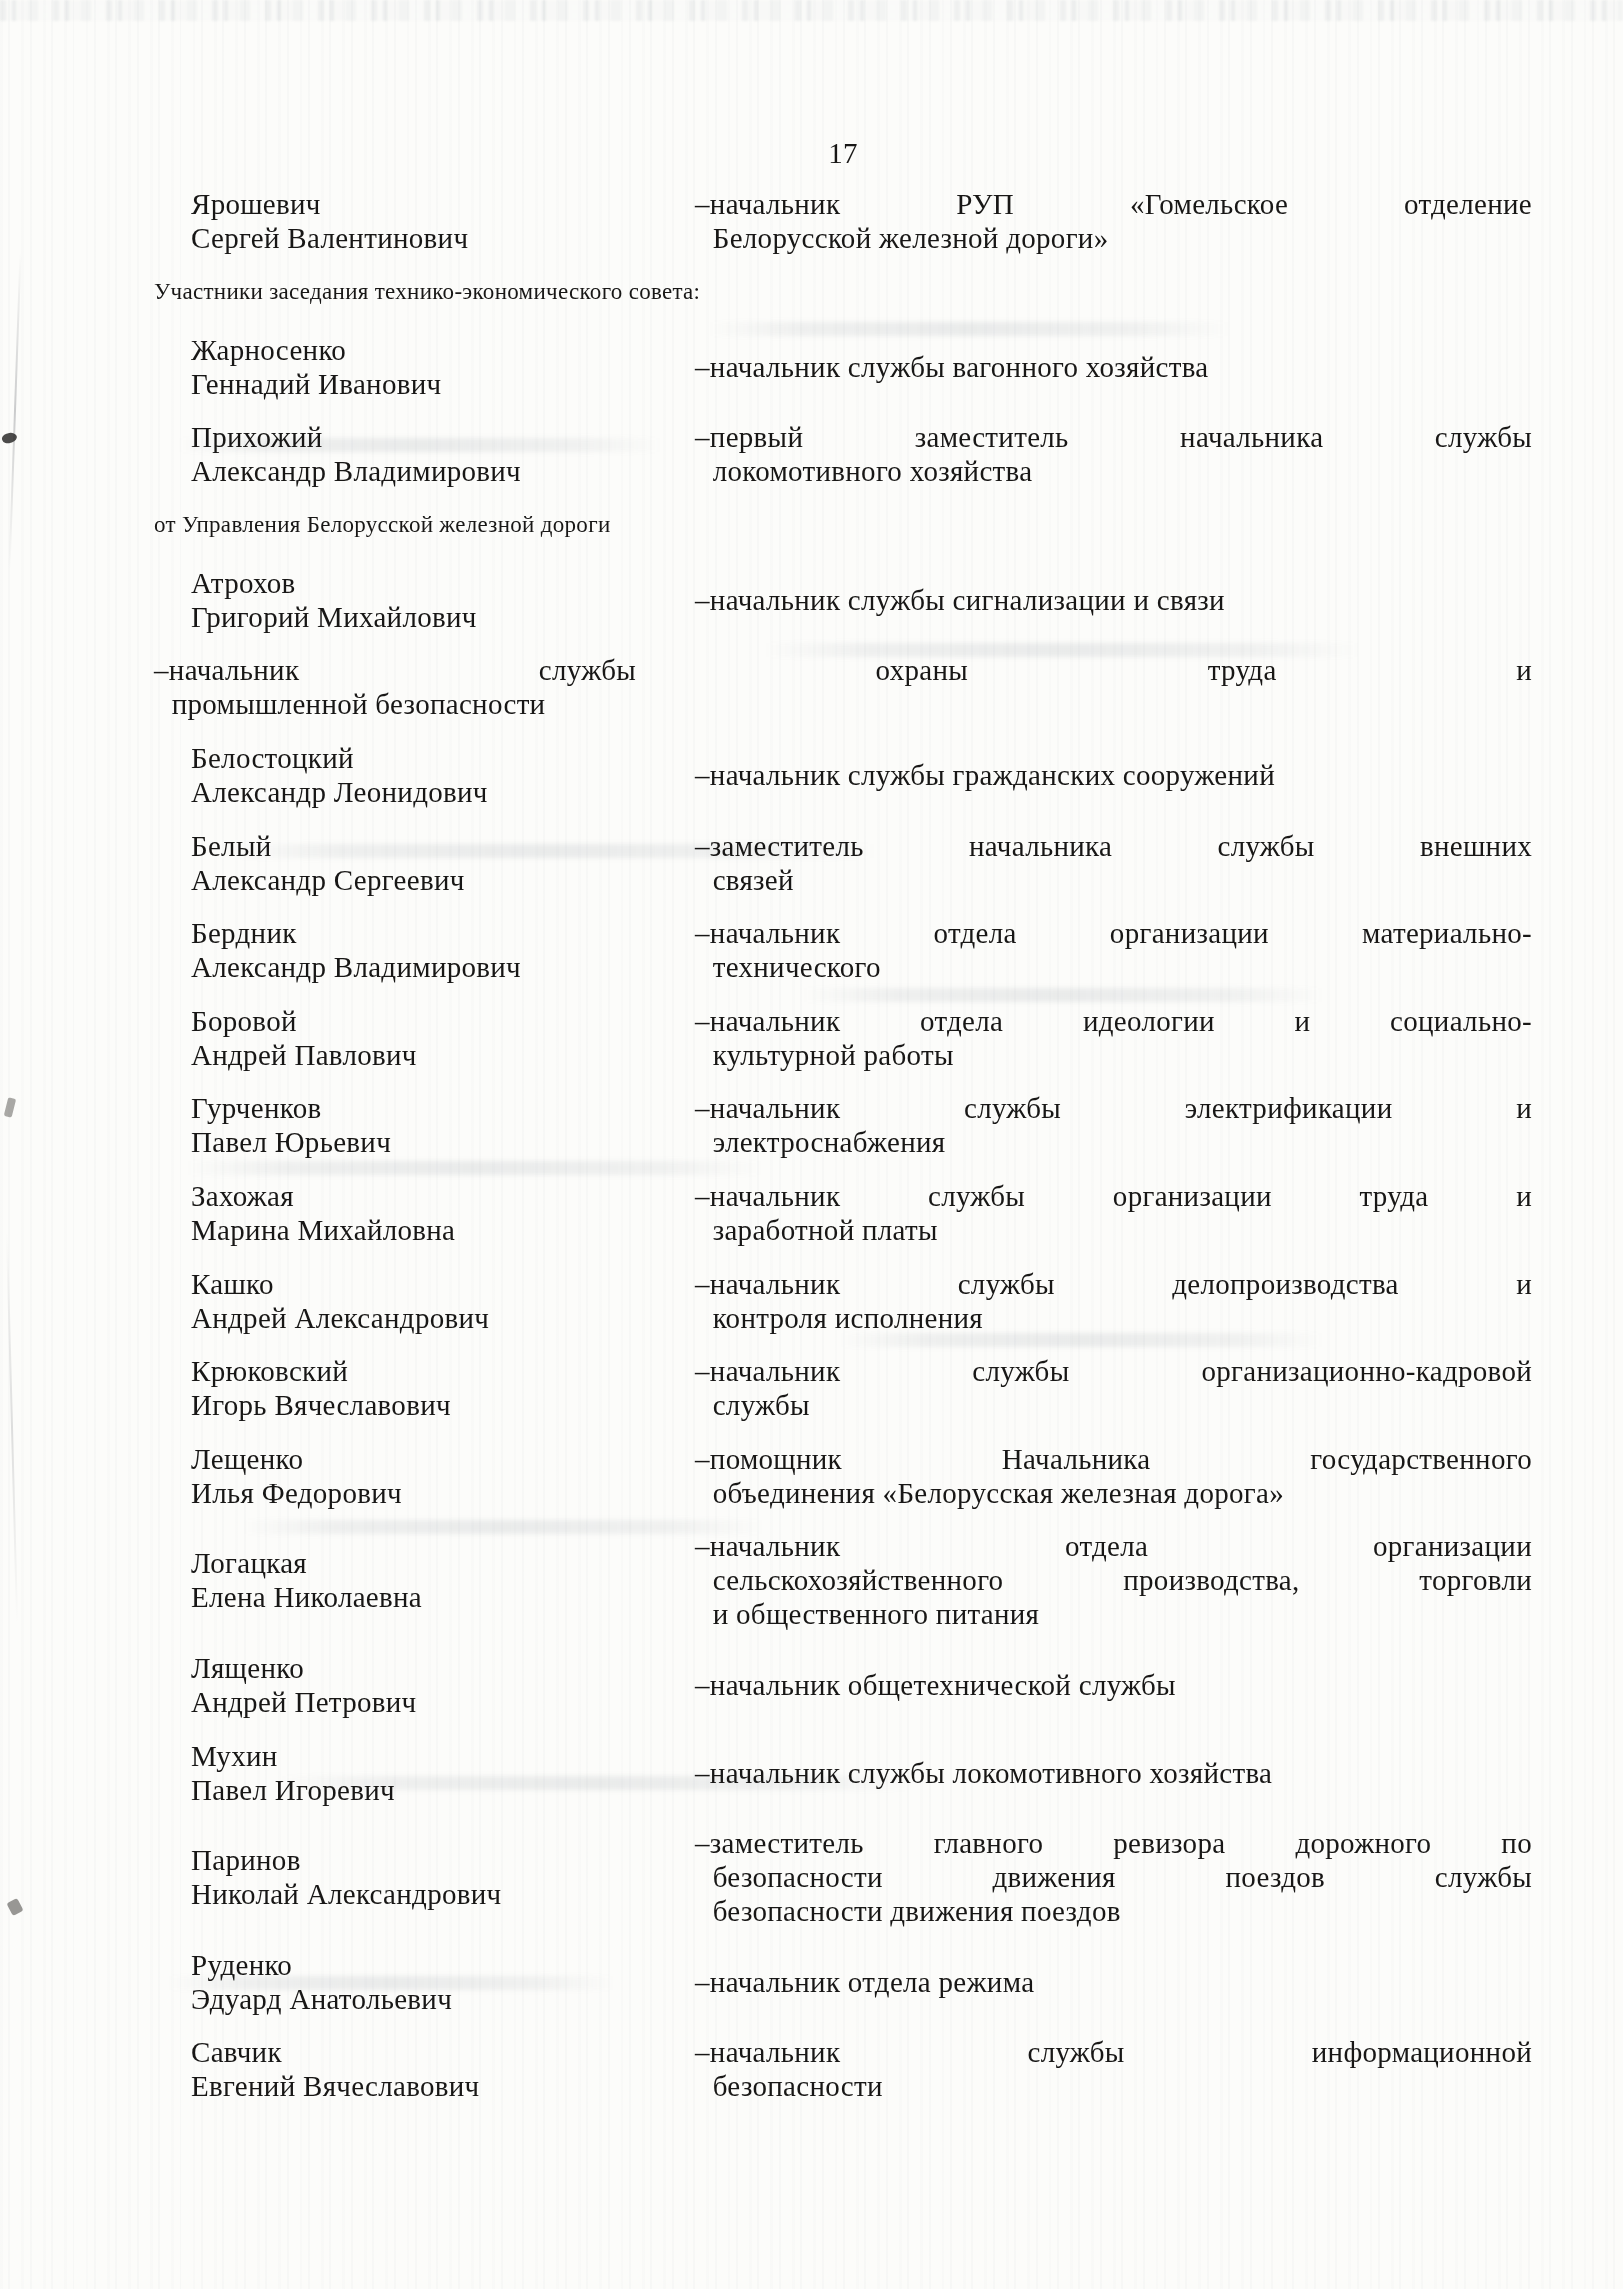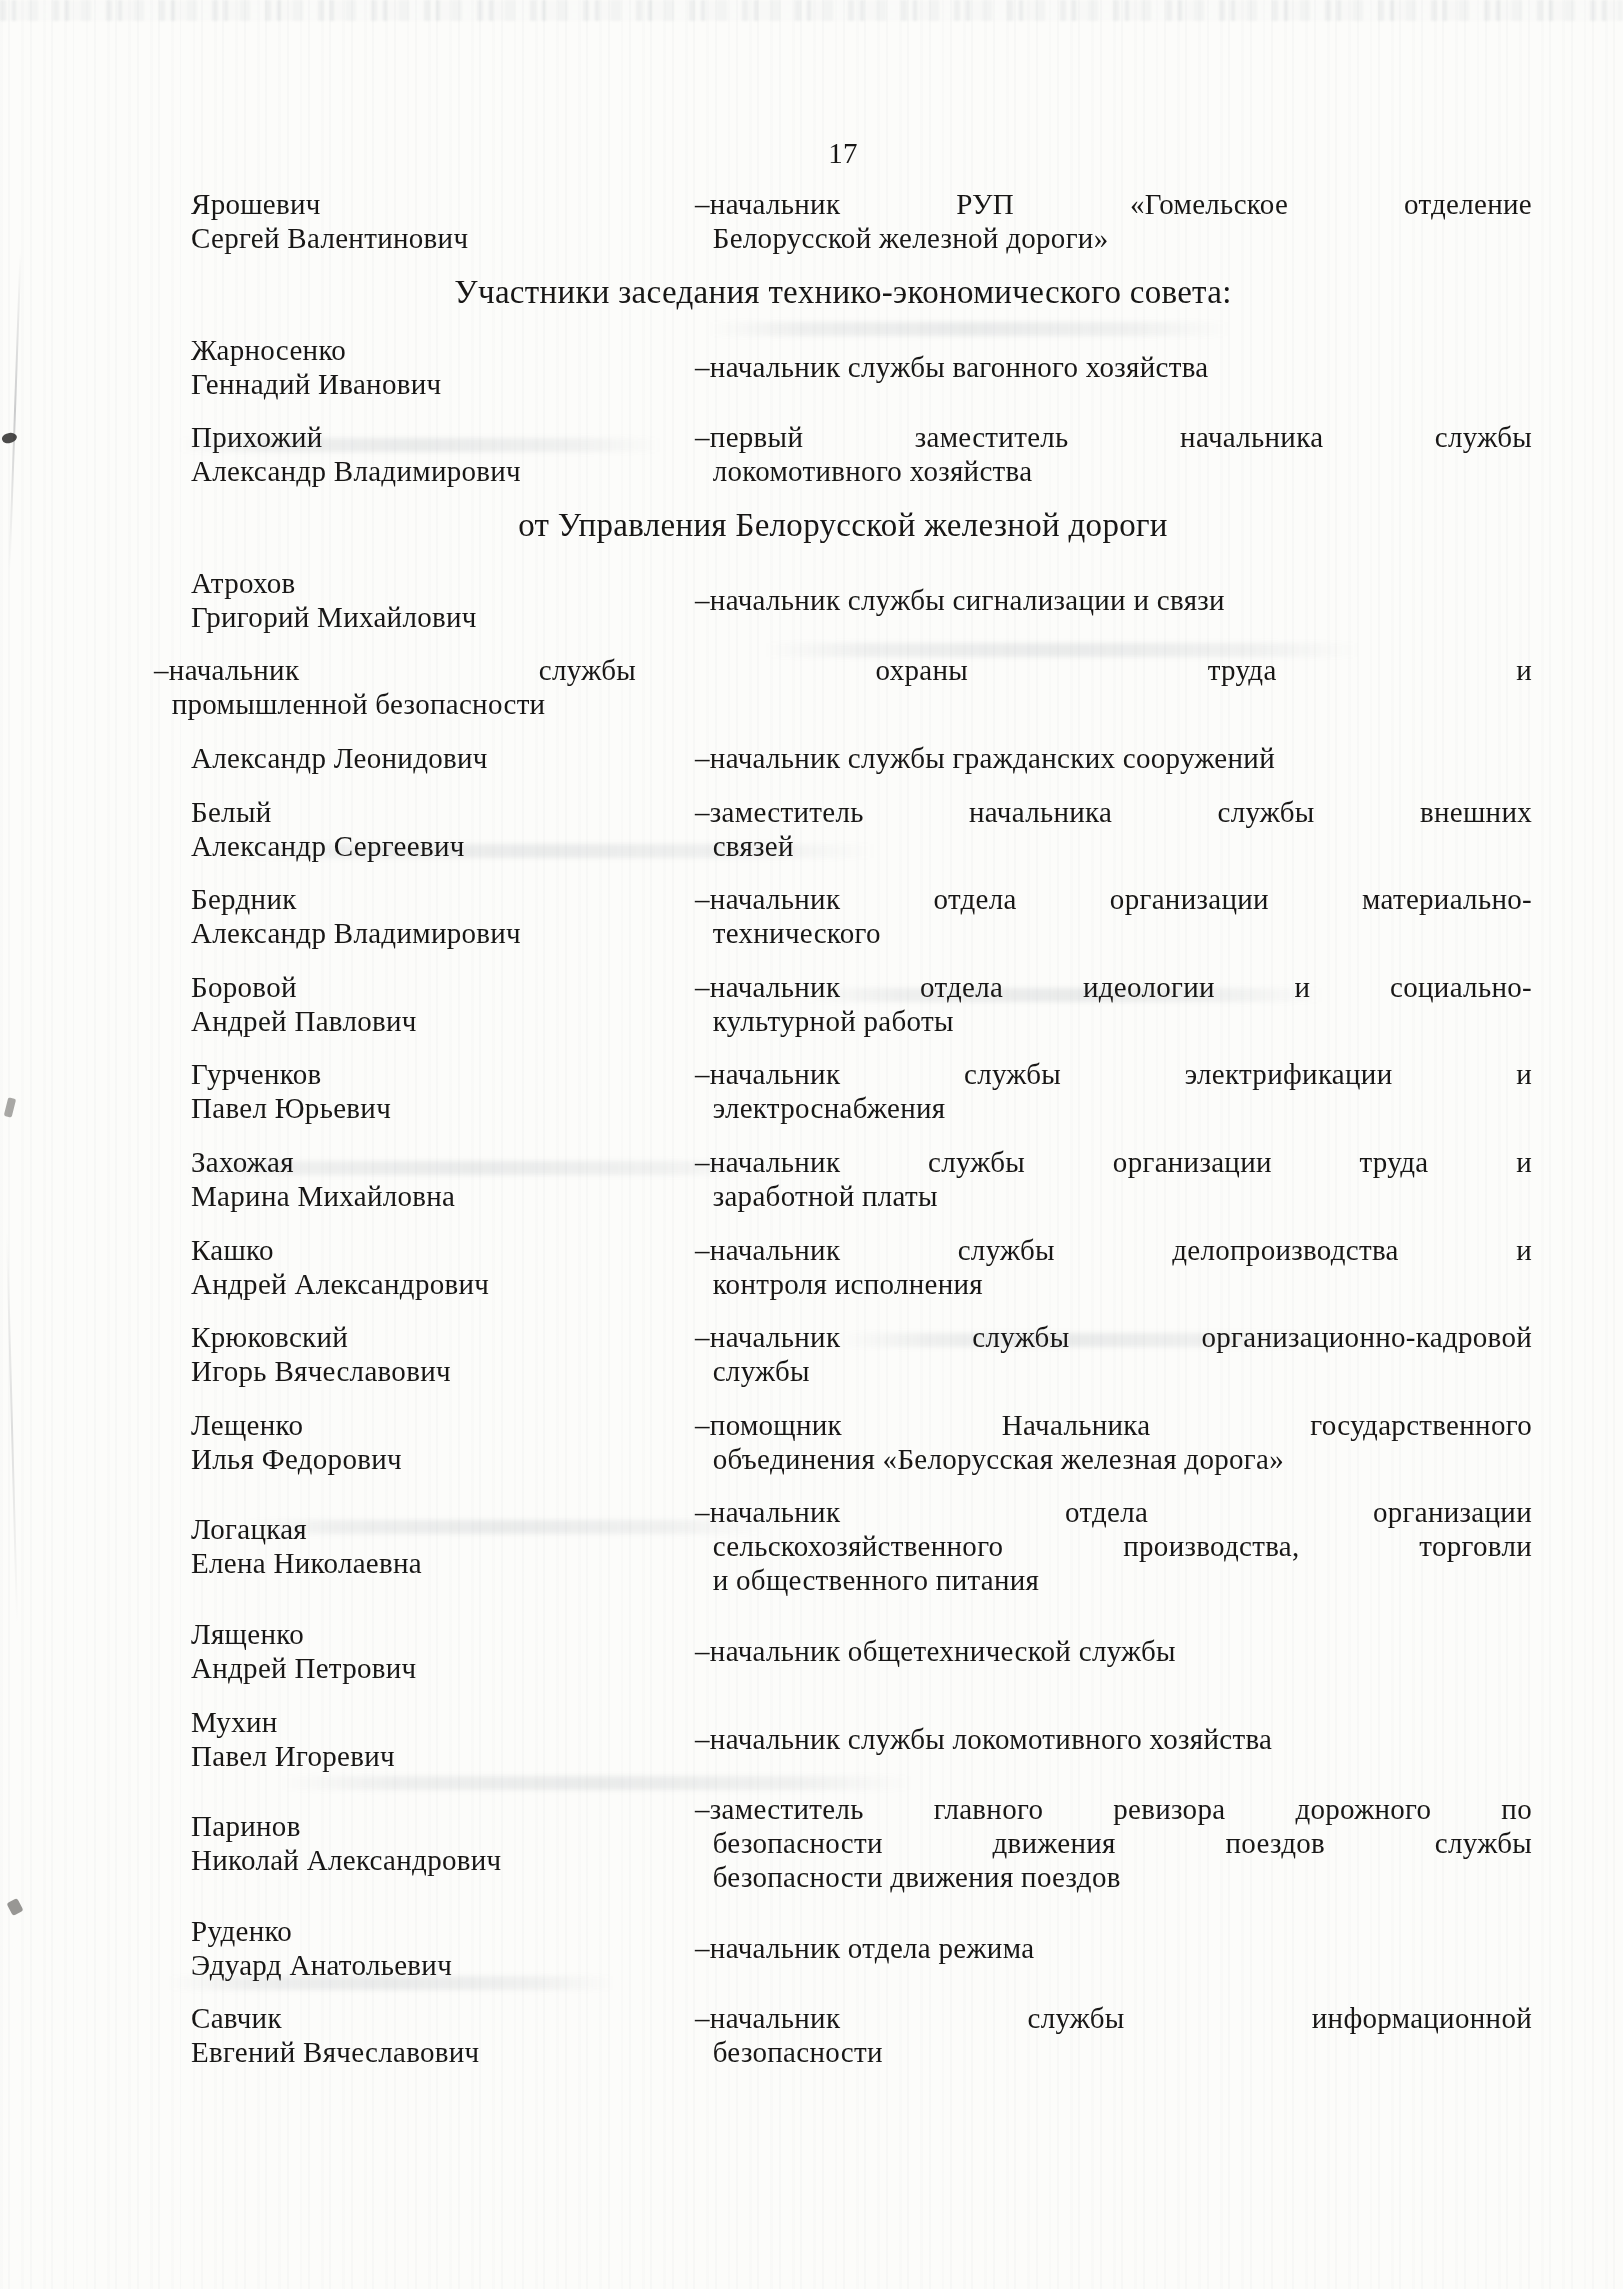--- a/index.html
+++ b/index.html
@@ -52,22 +52,21 @@
   .content { position: absolute; inset: 0; padding: 0 91px 0 154px; }
   .page-number {
     margin-top: 136px;
     text-align: center;
     font-size: 29px;
     line-height: 34px;
     letter-spacing: 0.3px;
   }
   .list { margin-top: 17px; }
   .heading {
-    text-align: center;
-    font-size: 33px;
+    font-size: 23px;
     line-height: 34px;
     letter-spacing: 0.3px;
     margin: 15px 0 24px 0;
   }
   .entry { display: flex; align-items: center; margin-bottom: 19.6px; }
   .names {
     width: 541px;
     box-sizing: border-box;
     padding-left: 37px;
     font-size: 29px;
@@ -152,20 +151,21 @@
           </div>
         </div>
         <div class="entry">
           <div class="position">
             <div class="pos-line first just"><span class="dash">–</span><span>начальник службы охраны труда и</span></div>
             <div class="pos-line">промышленной безопасности</div>
           </div>
         </div>
         <div class="entry">
           <div class="names">
+            <div>Белостоцкий</div>
             <div>Александр Леонидович</div>
           </div>
           <div class="position">
             <div class="pos-line first"><span class="dash">–</span><span>начальник службы гражданских сооружений</span></div>
           </div>
         </div>
         <div class="entry">
           <div class="names">
             <div>Белый</div>
             <div>Александр Сергеевич</div>

